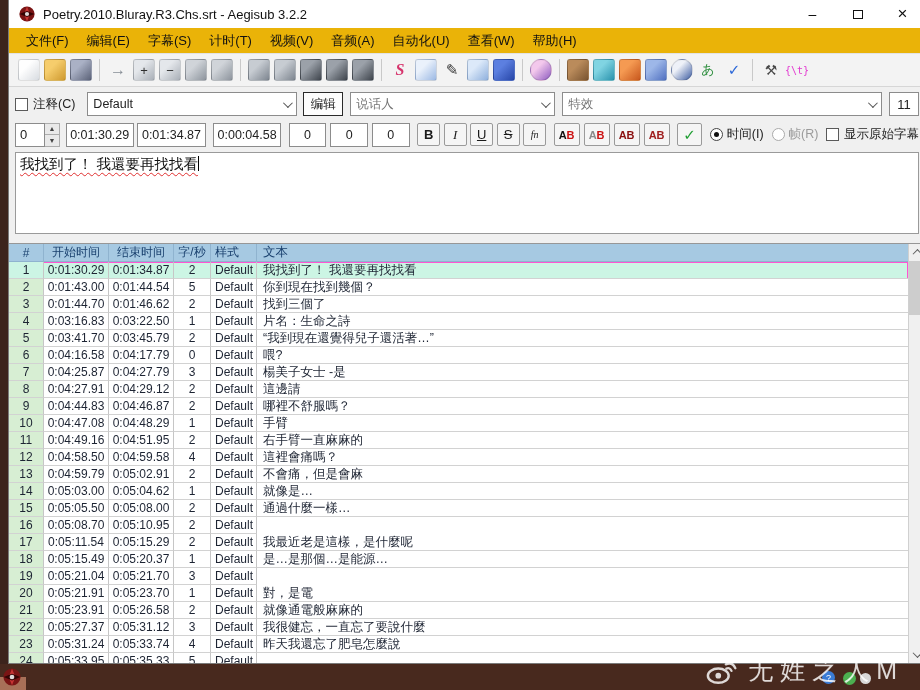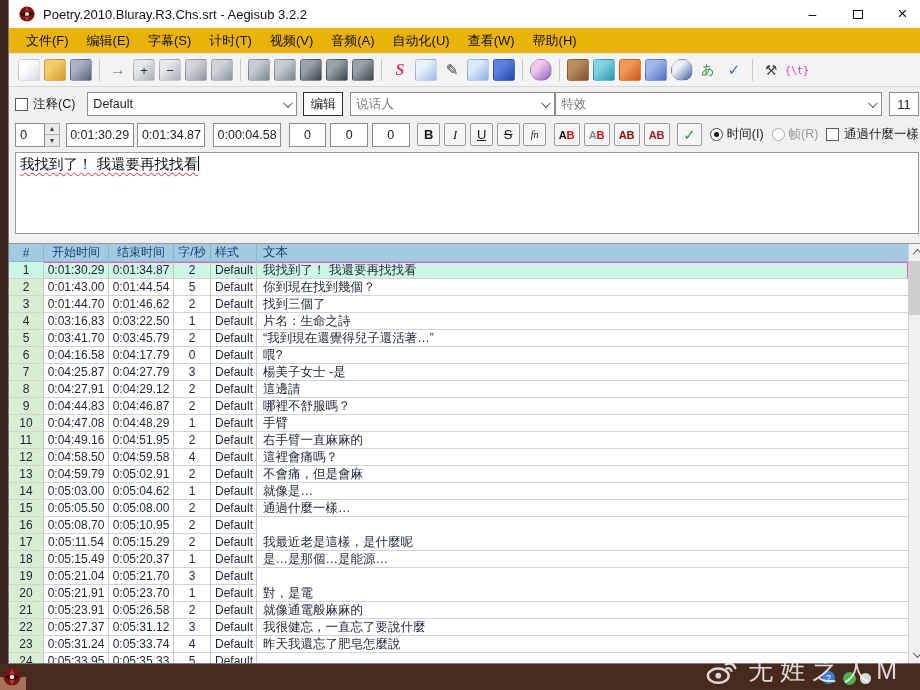--- a/index.html
+++ b/index.html
@@ -29,38 +29,38 @@
              display:flex; align-items:center; padding-left:7px; flex:0 0 auto; }
   .tbicon { width:22px; height:22px; margin:0 2px; border-radius:3px;
             display:flex; align-items:center; justify-content:center;
             font-size:13px; border:1px solid rgba(0,0,0,.12); }
   .tbicon.flat { border:none; background:transparent !important; }
   .tbicon.round { border-radius:50%; }
   .tbsep { width:1px; height:22px; background:#c9c9c9; margin:0 5px; }
 
   
   .editpanel { background:#f0f0f0; padding:4px 6px 5px 6px; flex:0 0 auto; }
-  .erow { display:flex; align-items:center; }
+  .erow { display:flex; align-items:center;justify-content:flex-end; }
   .erow1 { height:26px; margin-bottom:5px; }
   .erow2 { height:25px; }
   .chk { width:13px; height:13px; background:#fff; border:1px solid #5a5a5a; flex:0 0 auto; }
   .chklabel { margin-left:5px; font-size:12.5px; white-space:nowrap; }
   .combo { position:relative; height:24px; background:#fff; border:1px solid #8c8c8c;
            display:flex; align-items:center; padding:0 20px 0 5px; }
   .combo .chev { position:absolute; right:6px; top:8px; width:7px; height:7px;
                  border-right:1.5px solid #555; border-bottom:1.5px solid #555;
                  transform:rotate(45deg) translateY(-2px); }
   .combo input { border:none; outline:none; width:100%; font-size:12.5px;
                  font-family:inherit; background:transparent; }
   .style-combo { width:210px; margin-left:12px; }
   .btn-edit { width:40px; height:24px; margin-left:6px; background:#fdfdfd;
               border:1px solid #2a2a2a; display:flex; align-items:center; justify-content:center;
               font-size:12.5px; }
   .actor-combo { width:205px; margin-left:7px; }
-  .effect-combo { flex:1; margin-left:0; }
+  .effect-combo { flex:1; margin-left:7px; }
   .charbox { width:30px; height:24px; margin-left:7px; background:#fff; border:1px solid #8c8c8c;
              display:flex; align-items:center; justify-content:center; font-size:13px; }
 
   .spinner { display:flex; height:24px; }
   .spinner .val { width:30px; background:#fff; border:1px solid #8c8c8c; display:flex;
                   align-items:center; padding-left:4px; font-size:13px; }
   .spinbtns { width:15px; display:flex; flex-direction:column; border:1px solid #adadad; border-left:none; }
   .spinbtns span { flex:1; display:flex; align-items:center; justify-content:center;
                    font-size:7px; color:#444; background:#e9e9e9; }
   .spinbtns span + span { border-top:1px solid #adadad; }
@@ -306,21 +306,21 @@
         <div class="radio">
           <span class="rcircle on"></span>
           <span>时间(I)</span>
         </div>
         <div class="radio dis">
           <span class="rcircle"></span>
           <span>帧(R)</span>
         </div>
         <span class="gap8"></span>
         <span class="chk"></span>
-        <span class="chklabel">通過什麼一樣</span>
+        <span class="chklabel">显示原始字幕</span>
       </div>
 
       <div class="textedit">
         <span class="subtext">我找到了！ 我還要再找找看</span><span class="caret"></span>
       </div>
     </div>
 
     <div class="gridwrap">
       <div class="grid">
         <div class="ghead">

